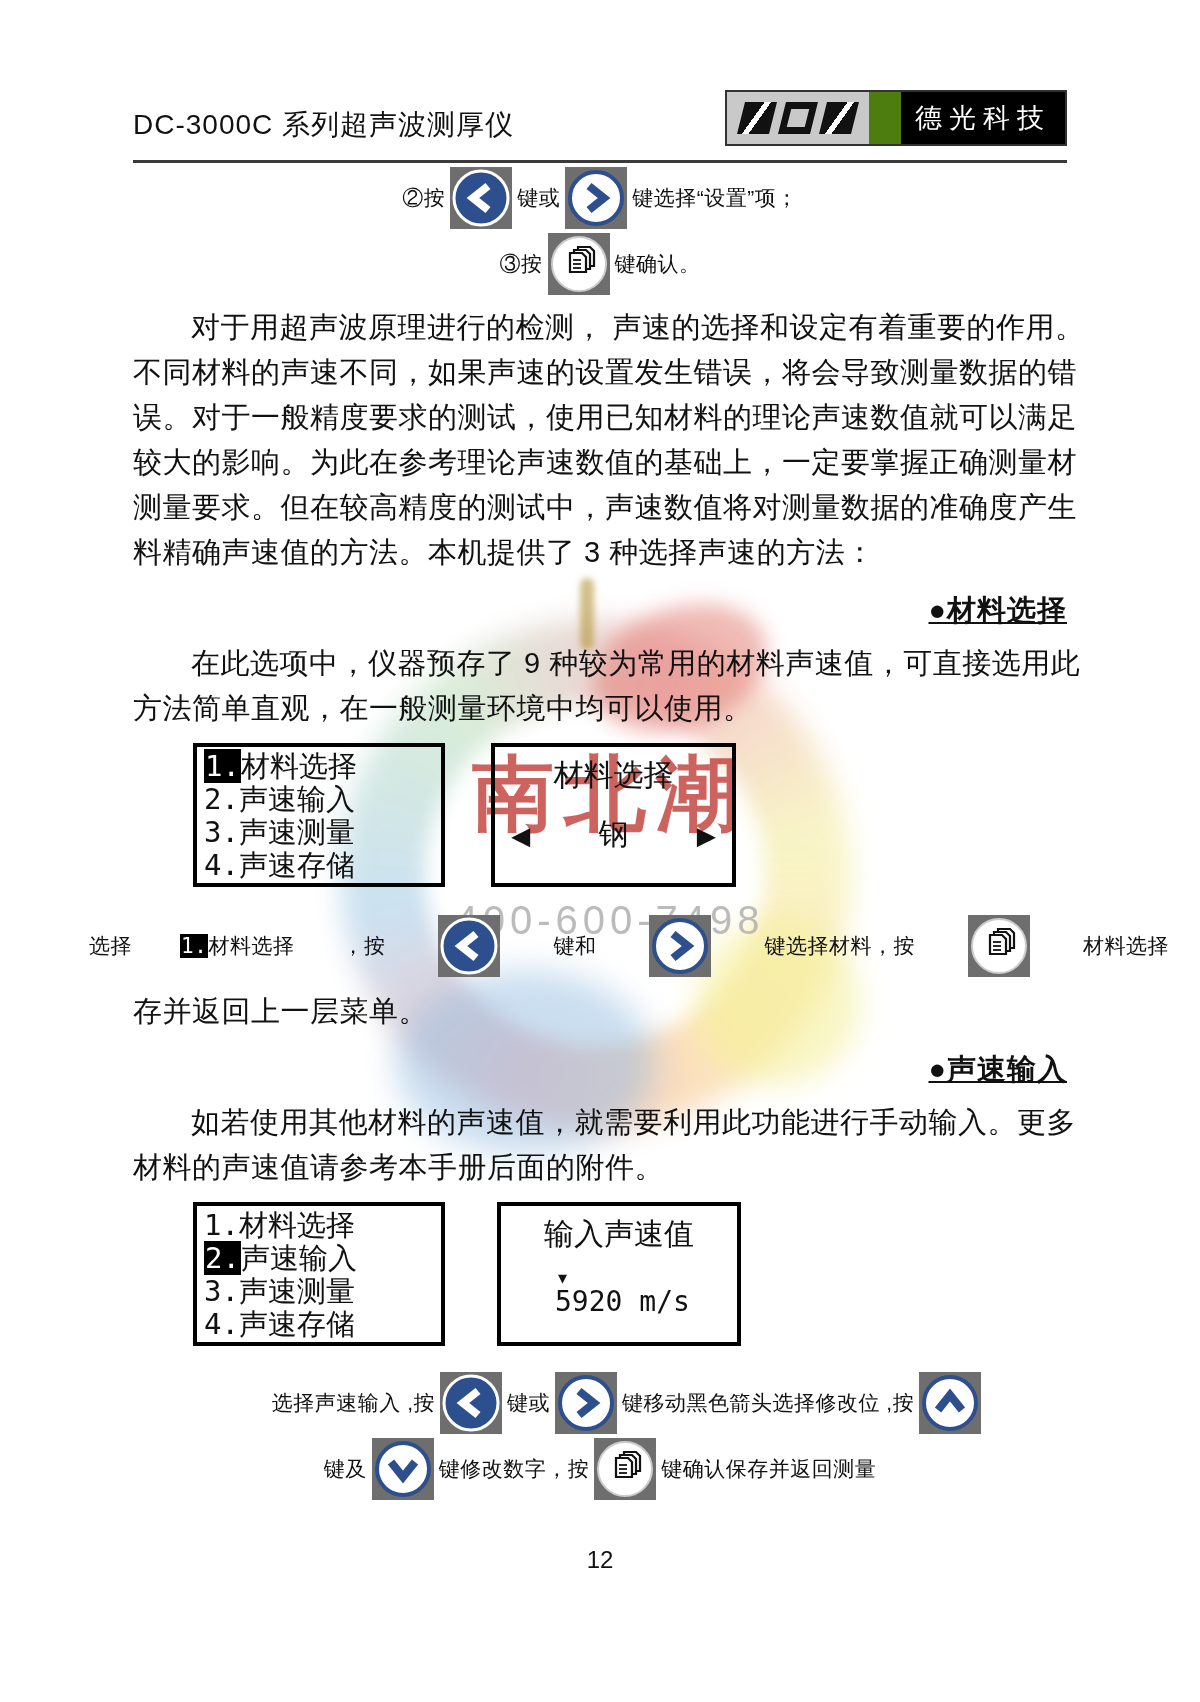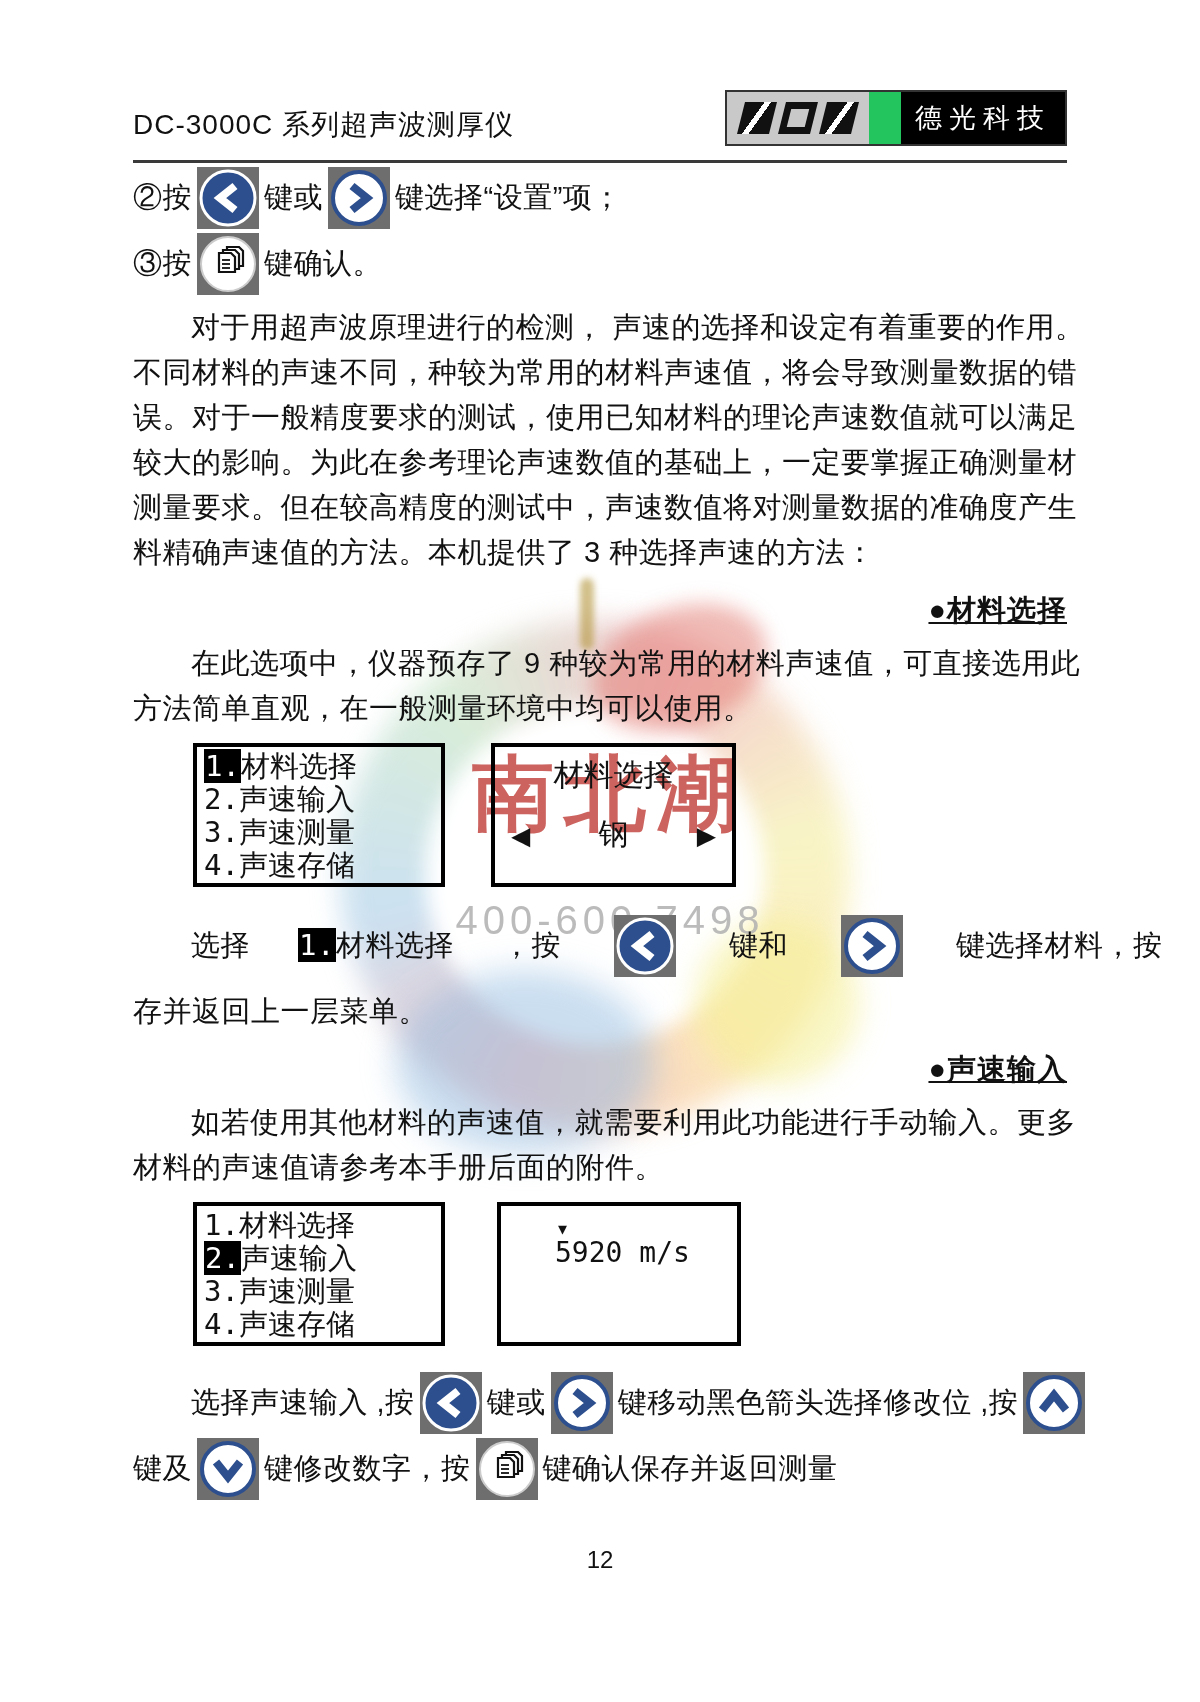--- a/index.html
+++ b/index.html
@@ -3,35 +3,35 @@
 <meta charset="utf-8">
 <style>
   html,body{margin:0;padding:0;background:#fff;}
   .page{position:relative;width:1200px;height:1702px;background:#fff;overflow:hidden;
         font-family:"Liberation Sans",sans-serif;color:#111;}
   .content{position:relative;z-index:1;padding:0 133px;}
 
   
   .hdr{display:flex;justify-content:space-between;align-items:flex-end;margin-top:90px;}
   .hdr-title{font-size:28px;letter-spacing:1px;padding-bottom:2px;}
-  .logo{display:flex;align-items:stretch;border:2px solid #333;height:52px;background:#22c55e;gap:32px;}
+  .logo{display:flex;align-items:stretch;border:2px solid #333;height:52px;background:#4d7c0f;gap:32px;}
   .logo-left{display:flex;align-items:center;gap:9px;padding:0 14px;background:#c9c9c9;}
   .lg{width:32px;height:32px;transform:skewX(-14deg);}
   .lg1{background:linear-gradient(115deg,#111 42%,#fff 42%,#fff 56%,#111 56%);}
   .lg2{box-sizing:border-box;border:7px solid #111;background:transparent;}
   .lg3{background:linear-gradient(295deg,#111 42%,#fff 42%,#fff 56%,#111 56%);}
   .logo-right{background:#000;color:#fff;display:flex;align-items:center;
               font-family:"Liberation Serif",serif;font-size:27px;letter-spacing:7px;padding:0 14px;}
   .rule{border-top:3px solid #3a3a3a;margin-top:14px;}
 
   
   .key{width:62px;height:62px;flex:0 0 auto;margin:0 5px;display:inline-block;vertical-align:middle;}
 
   
-  .irow{display:flex;align-items:center;font-size:29px;white-space:nowrap;letter-spacing:.5px;}
+  .irow{display:flex;align-items:center;font-size:21px;white-space:nowrap;letter-spacing:.5px;justify-content:center;}
   .step1{margin-top:4px;}
   .step2{margin-top:4px;}
 
   
   .h1{font-size:29px;font-weight:bold;margin-top:22px;letter-spacing:1px;}
   .para{margin-top:10px;}
   .line{font-size:29px;line-height:45px;white-space:nowrap;letter-spacing:.5px;}
   .ind{text-indent:2em;}
   .sub{font-size:29px;font-weight:bold;text-decoration:underline;margin-top:16px;letter-spacing:1px;text-align:right;}
 
@@ -146,21 +146,21 @@
           <line x1="25" y1="31" x2="33" y2="31"></line>
           <line x1="25" y1="35" x2="33" y2="35"></line>
         </g>
       </svg>
       <span>键确认。</span>
     </div>
 
 
     <div class="para">
       <div class="line ind">对于用超声波原理进行的检测， 声速的选择和设定有着重要的作用。</div>
-      <div class="line">不同材料的声速不同，种较为常用的材料声速值，将会导致测量数据的错</div>
+      <div class="line">不同材料的声速不同，如果声速的设置发生错误，将会导致测量数据的错</div>
       <div class="line">误。对于一般精度要求的测试，使用已知材料的理论声速数值就可以满足</div>
       <div class="line">较大的影响。为此在参考理论声速数值的基础上，一定要掌握正确测量材</div>
       <div class="line">测量要求。但在较高精度的测试中，声速数值将对测量数据的准确度产生</div>
       <div class="line">料精确声速值的方法。本机提供了 3 种选择声速的方法：</div>
     </div>
 
     <div class="sub">●材料选择</div>
     <div class="para">
       <div class="line ind">在此选项中，仪器预存了 9 种较为常用的材料声速值，可直接选用此</div>
       <div class="line">方法简单直观，在一般测量环境中均可以使用。</div>
@@ -224,20 +224,21 @@
     </div>
 
     <div class="lcds">
       <div class="lcd lcd-menu lcdfont">
         <div class="m-line"><span>1.</span><span>材料选择</span></div>
         <div class="m-line"><span class="inv">2.</span><span>声速输入</span></div>
         <div class="m-line"><span>3.</span><span>声速测量</span></div>
         <div class="m-line"><span>4.</span><span>声速存储</span></div>
       </div>
       <div class="lcd lcd-input lcdfont">
+        <div class="inp-title">输入声速值</div>
         <div class="inp-block">
           <div class="inp-cursor">▼</div>
           <div class="inp-val">5920 m/s</div>
         </div>
       </div>
     </div>
 
     <div class="irow botline1">
       <span>选择声速输入 ,按</span>
       <svg class="key" viewBox="0 0 62 62">

